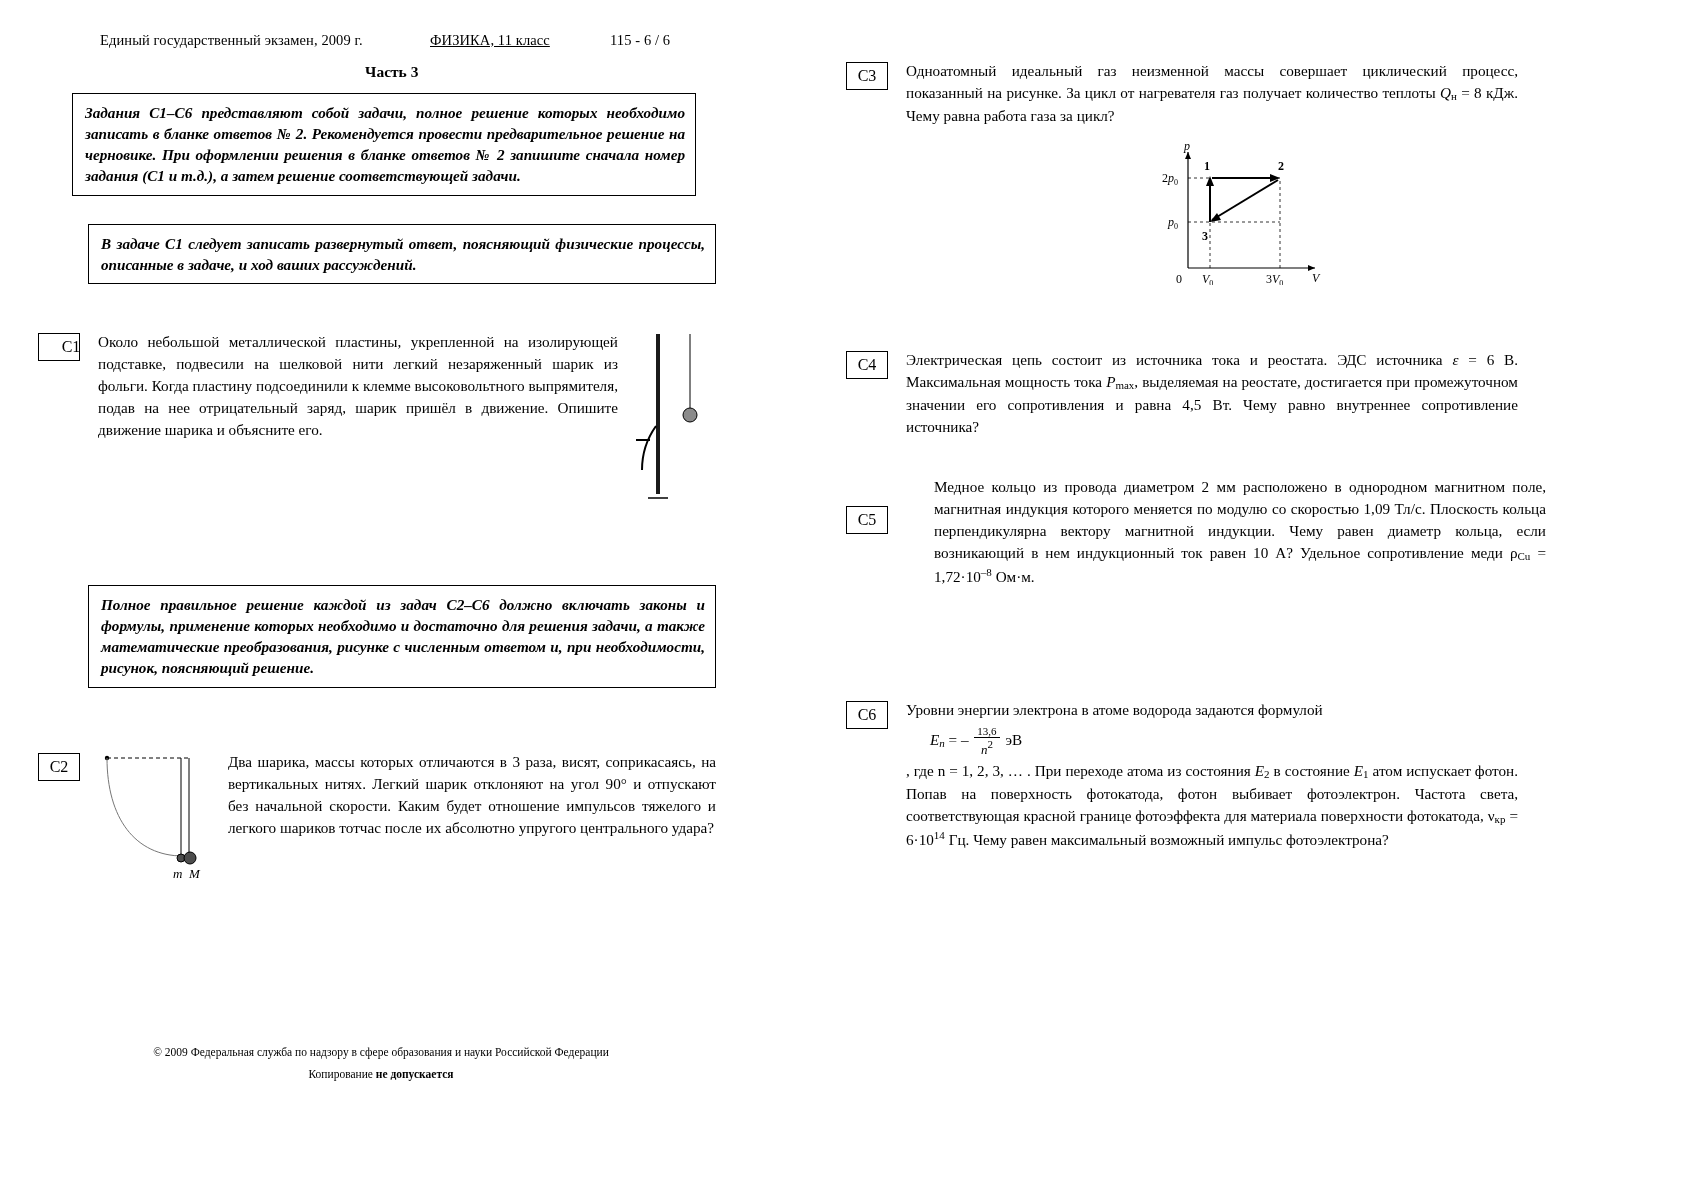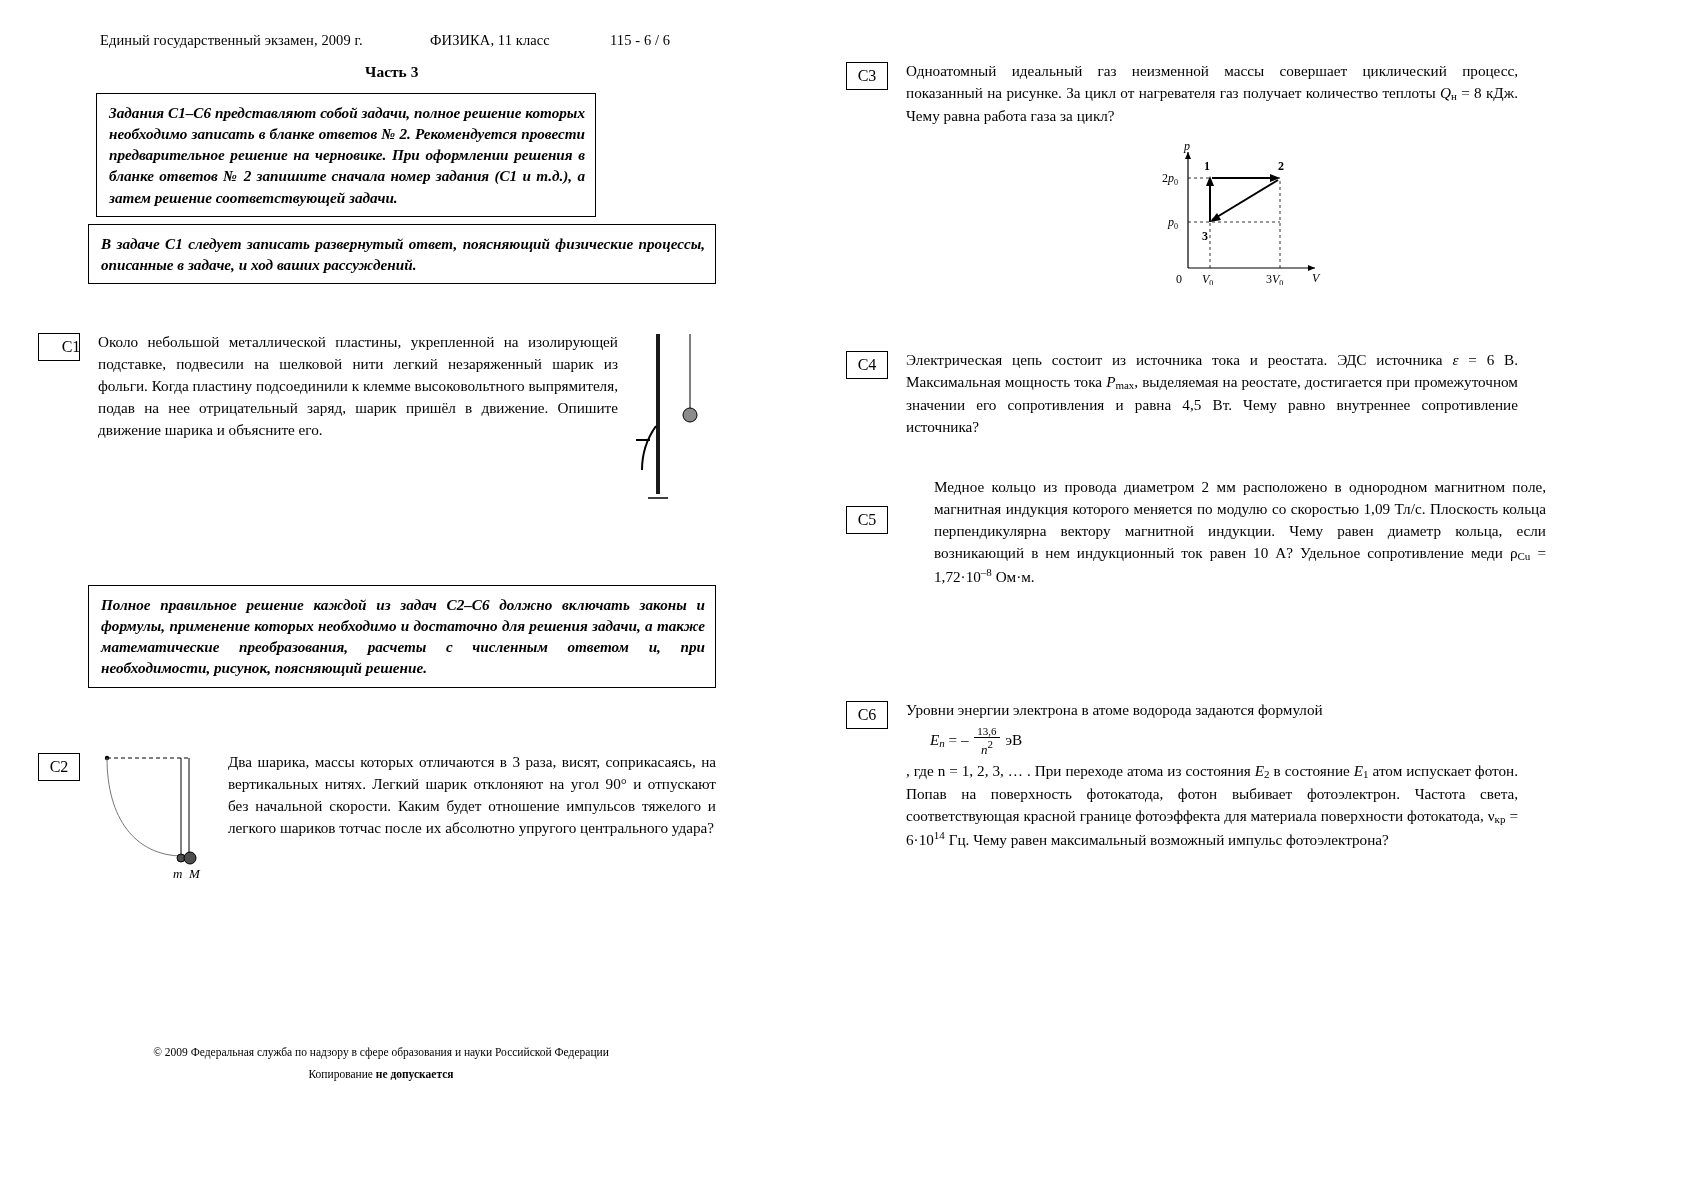--- a/index.html
+++ b/index.html
@@ -12,39 +12,39 @@
     overflow:hidden;
   }
   .page{position:absolute;inset:0;}
 
   
   .hdr{
     position:absolute;left:100px;top:32px;width:640px;
     font-size:14.5px;letter-spacing:.1px;
   }
   .hdr .t1{position:absolute;left:0;top:0;white-space:nowrap;}
-  .hdr .t2{position:absolute;left:330px;top:0;white-space:nowrap;}
+  .hdr .t2{position:absolute;left:330px;top:0;white-space:nowrap;text-decoration:underline;}
   .hdr .t3{position:absolute;left:510px;top:0;white-space:nowrap;}
 
   .part-title{
     position:absolute;left:365px;top:63px;
     font-size:15.5px;font-weight:bold;
   }
 
   
   .boxed{
     position:absolute;
     border:1.2px solid #000;
     box-sizing:border-box;
     font-style:italic;font-weight:bold;
     font-size:15.2px;line-height:1.39;
     padding:8px 10px 8px 12px;
     text-align:justify;
   }
-  #intro-box{left:96px;top:93px;width:500px;}
+  #intro-box{left:72px;top:93px;width:624px;}
   #c1-note-box{left:88px;top:224px;width:628px;}
   #c2-note-box{left:88px;top:585px;width:628px;}
 
   
   .tag{
     position:absolute;
     border:1.2px solid #000;
     box-sizing:border-box;
     width:42px;height:28px;
     font-size:16px;
@@ -107,21 +107,21 @@
   <div class="hdr">
     <span class="t1">Единый государственный экзамен, 2009 г.</span>
     <span class="t2">ФИЗИКА, 11 класс</span>
     <span class="t3">115 - 6 / 6</span>
   </div>
 
   <div class="part-title">Часть 3</div>
 
   <div class="boxed" id="intro-box">Задания С1–С6 представляют собой задачи, полное решение которых необходимо записать в бланке ответов № 2. Рекомендуется провести предварительное решение на черновике. При оформлении решения в бланке ответов № 2 запишите сначала номер задания (С1 и т.д.), а затем решение соответствующей задачи.</div>
   <div class="boxed" id="c1-note-box">В задаче С1 следует записать развернутый ответ, поясняющий физические процессы, описанные в задаче, и ход ваших рассуждений.</div>
-  <div class="boxed" id="c2-note-box">Полное правильное решение каждой из задач С2–С6 должно включать законы и формулы, применение которых необходимо и достаточно для решения задачи, а также математические преобразования, расчеты с численным ответом и, при необходимости, рисунок, поясняющий решение.</div>
+  <div class="boxed" id="c2-note-box">Полное правильное решение каждой из задач С2–С6 должно включать законы и формулы, применение которых необходимо и достаточно для решения задачи, а также математические преобразования, рисунке с численным ответом и, при необходимости, рисунок, поясняющий решение.</div>
 
   <div class="tag" id="c1-tag">C1</div>
   <div class="task-text" id="c1-text">Около небольшой металлической пластины, укрепленной на изолирующей подставке, подвесили на шелковой нити легкий незаряженный шарик из фольги. Когда пластину подсоединили к клемме высоковольтного выпрямителя, подав на нее отрицательный заряд, шарик пришёл в движение. Опишите движение шарика и объясните его.</div>
 
   <svg id="c1-fig" viewBox="0 0 110 190">
 
     <rect x="36" y="4" width="4" height="160" fill="#1a1a1a"></rect>
 
     <line x1="28" y1="168" x2="48" y2="168" stroke="#000" stroke-width="1.5"></line>
 

